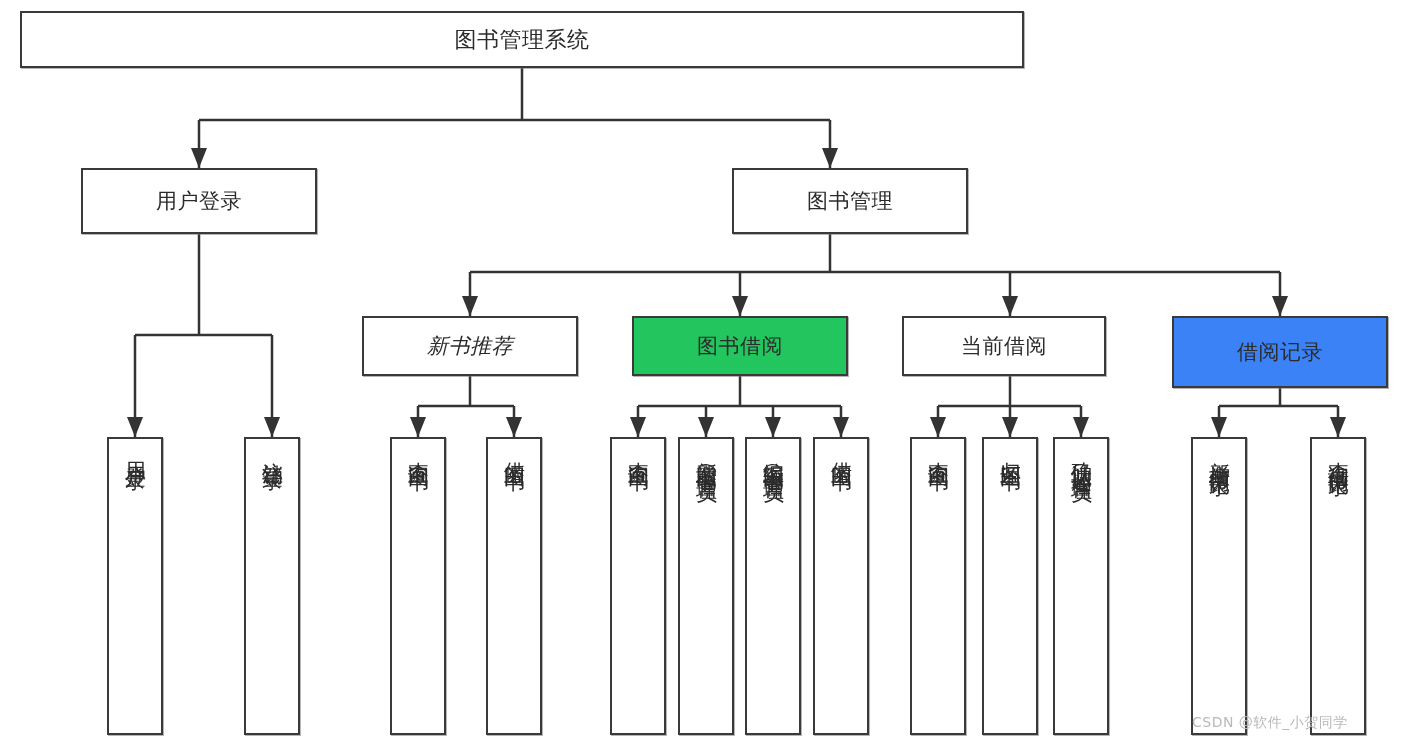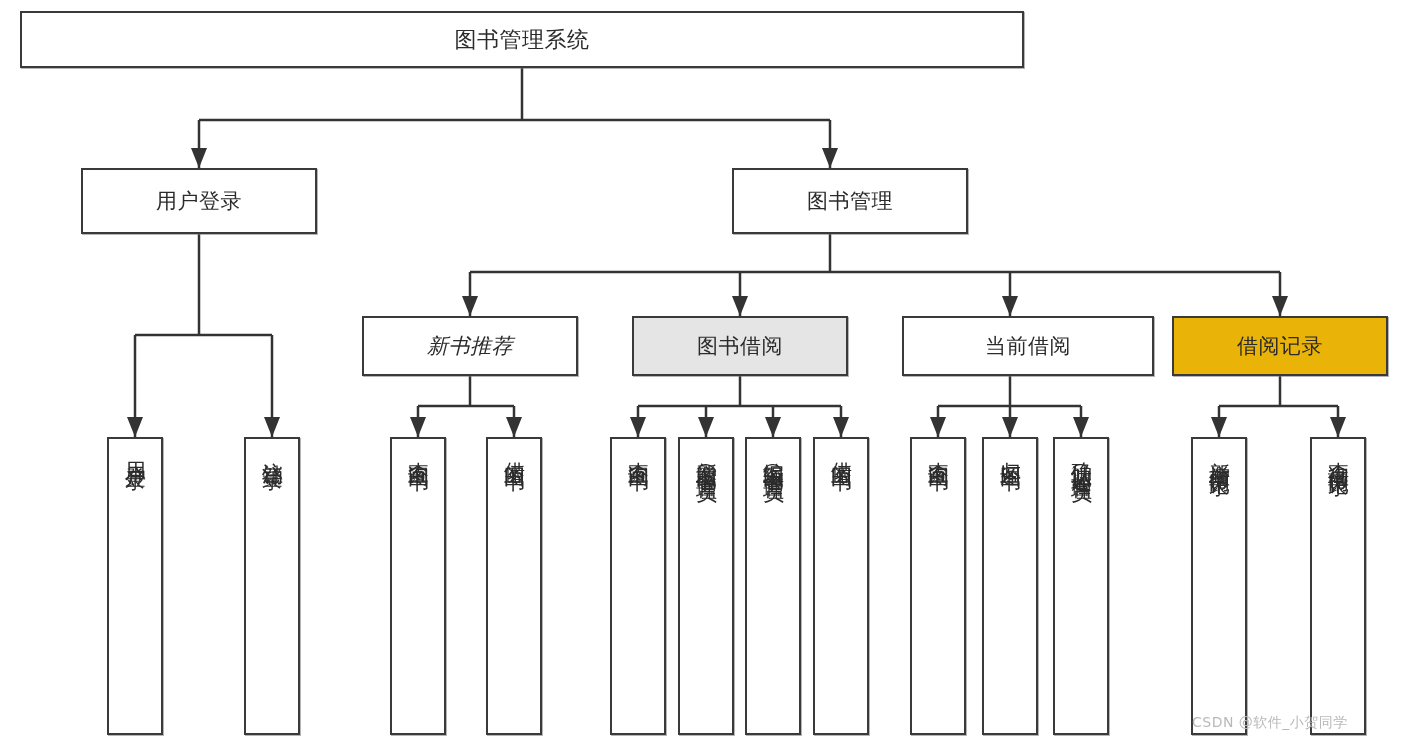--- a/index.html
+++ b/index.html
@@ -115,27 +115,27 @@
       </div>
       <div class="node-box " style="left: 81px; top: 168px; width: 236px; height: 66px; border-color: rgb(58, 58, 58); background: rgb(255, 255, 255);">
         <span class="node-label" style="color: rgb(43, 43, 43);">用户登录</span>
       </div>
       <div class="node-box " style="left: 712px; top: 168px; width: 236px; height: 66px; border-color: rgb(58, 58, 58); background: rgb(255, 255, 255); margin-left: 20px;">
         <span class="node-label" style="color: rgb(43, 43, 43);">图书管理</span>
       </div>
       <div class="node-box " style="left: 362px; top: 316px; width: 216px; height: 60px; border-color: rgb(58, 58, 58); background: rgb(255, 255, 255);">
         <span class="node-label" style="color: rgb(43, 43, 43); font-style: italic;">新书推荐</span>
       </div>
-      <div class="node-box " style="left: 632px; top: 316px; width: 216px; height: 60px; border-color: rgb(58, 58, 58); background: #e5e5e5;">
+      <div class="node-box " style="left: 632px; top: 316px; width: 216px; height: 60px; border-color: rgb(58, 58, 58); background: #22c55e;">
         <span class="node-label" style="color: rgb(43, 43, 43);">图书借阅</span>
       </div>
-      <div class="node-box " style="left: 902px; top: 316px; width: 252px; height: 60px; border-color: rgb(58, 58, 58); background: rgb(255, 255, 255);">
+      <div class="node-box " style="left: 902px; top: 316px; width: 204px; height: 60px; border-color: rgb(58, 58, 58); background: rgb(255, 255, 255);">
         <span class="node-label" style="color: rgb(43, 43, 43);">当前借阅</span>
       </div>
-      <div class="node-box " style="left: 1172px; top: 316px; width: 216px; height: 60px; border-color: rgb(58, 58, 58); background: #eab308;">
+      <div class="node-box " style="left: 1172px; top: 316px; width: 216px; height: 72px; border-color: rgb(58, 58, 58); background: #3b82f6;">
         <span class="node-label" style="color: rgb(43, 43, 43);">借阅记录</span>
       </div>
       <div class="node-box vertical" style="left: 107px; top: 437px; width: 56px; height: 298px; border-color: rgb(58, 58, 58); background: rgb(255, 255, 255);">
         <span class="node-label" style="color: rgb(43, 43, 43);">用户登录</span>
       </div>
       <div class="node-box vertical" style="left: 244px; top: 437px; width: 56px; height: 298px; border-color: rgb(58, 58, 58); background: rgb(255, 255, 255);">
         <span class="node-label" style="color: rgb(43, 43, 43);">注销登录</span>
       </div>
       <div class="node-box vertical" style="left: 390px; top: 437px; width: 56px; height: 298px; border-color: rgb(58, 58, 58); background: rgb(255, 255, 255);">
         <span class="node-label" style="color: rgb(43, 43, 43);">查询图书</span>

